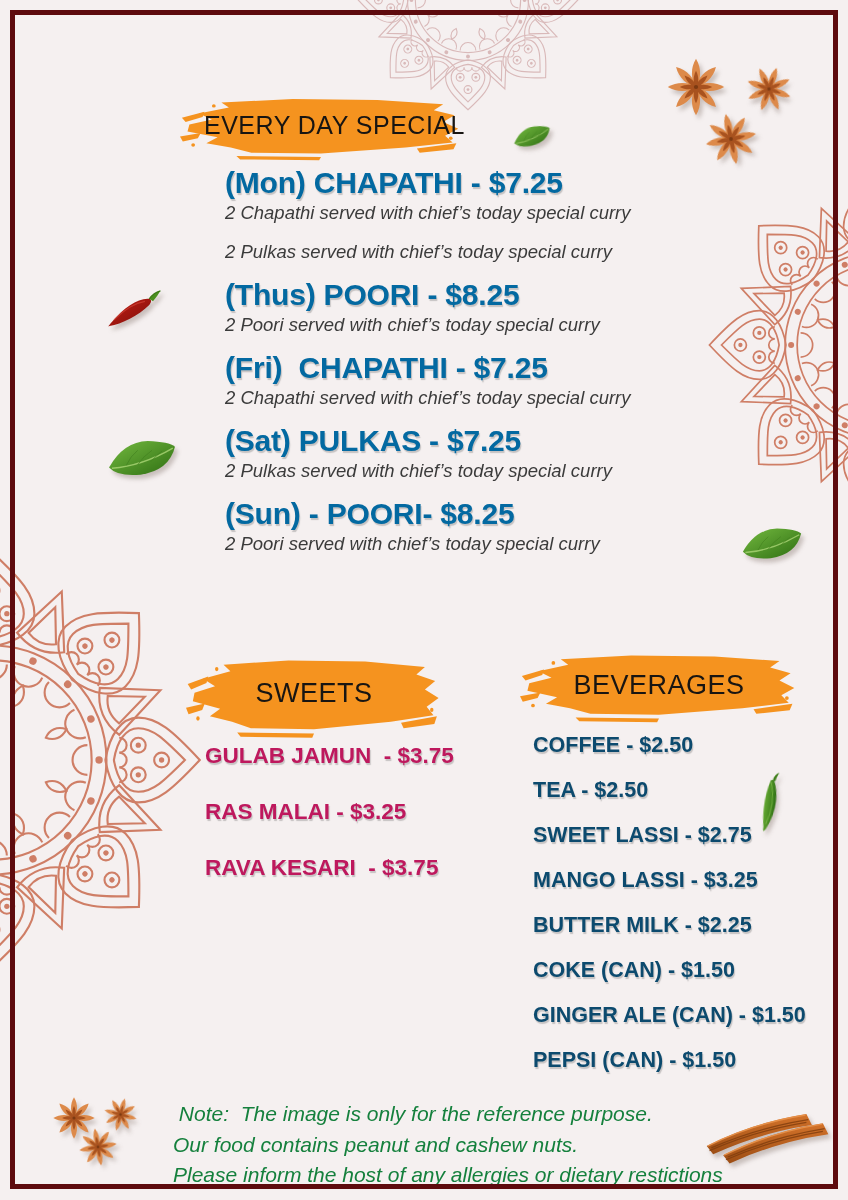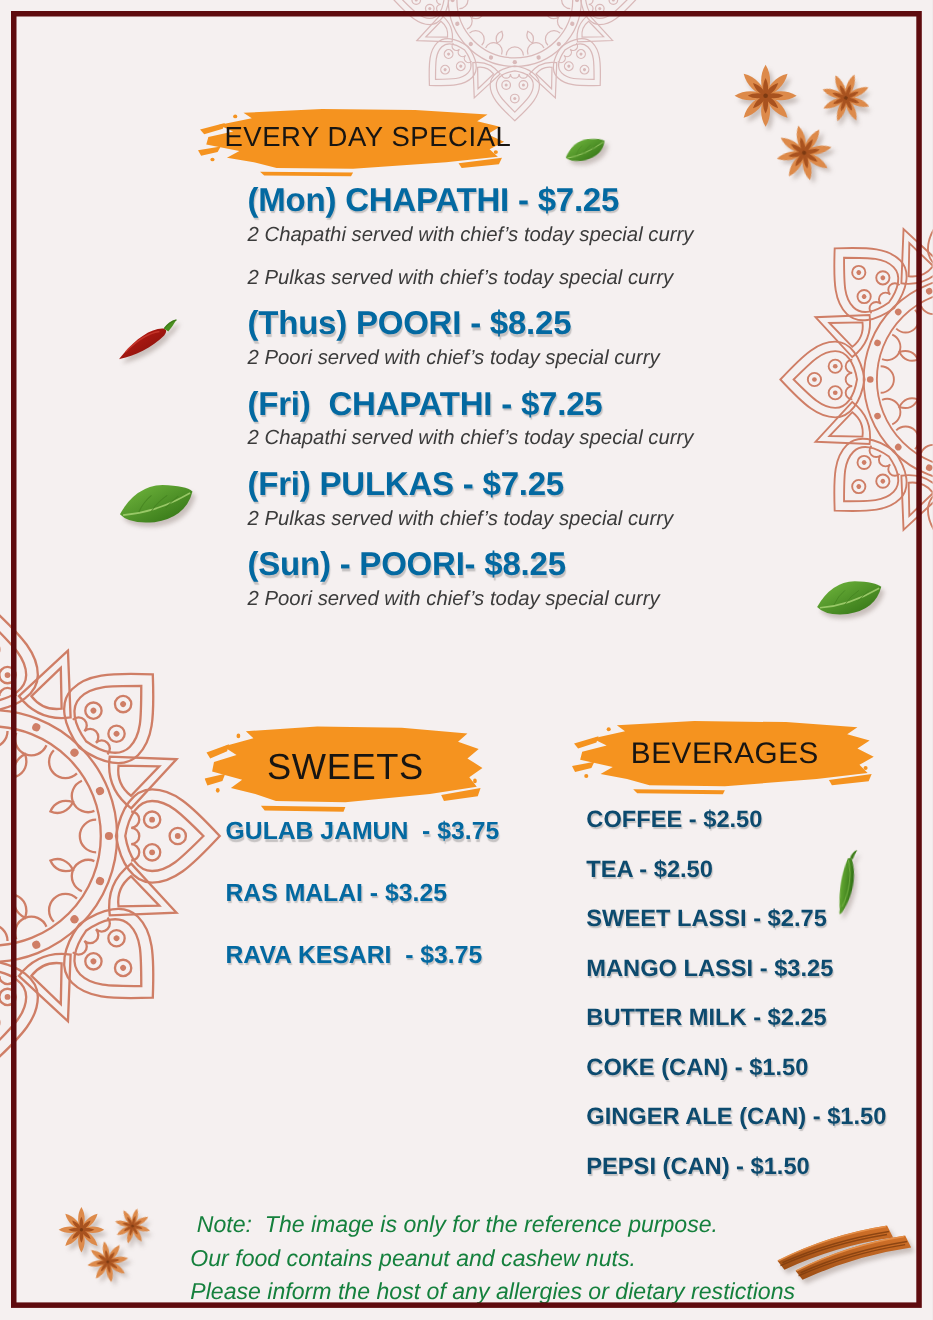--- a/index.html
+++ b/index.html
@@ -25,32 +25,32 @@
   .anise-5{left:103px;top:1097px;width:35px;height:35px;transform:rotate(15deg);}
   .anise-6{left:78px;top:1127px;width:40px;height:40px;transform:rotate(-10deg);}
   .cinnamon{left:704px;top:1104px;width:128px;height:64px;}
 
   .hdr{position:absolute;z-index:5;}
   .hdr .brush{position:absolute;left:0;top:0;width:100%;height:100%;color:#f5931f;}
   .hdr .t{position:absolute;color:#181512;white-space:pre;}
   .h-special{left:180px;top:94px;width:282px;height:68px;}
   .h-special .t{left:24px;top:17px;font-size:25px;letter-spacing:.5px;}
   .h-sweets{left:186px;top:654px;width:256px;height:86px;}
-  .h-sweets .t{width:100%;text-align:center;top:24px;font-size:33px;letter-spacing:.5px;}
+  .h-sweets .t{width:100%;text-align:center;top:24px;font-size:27px;letter-spacing:.5px;}
   .h-bev{left:520px;top:650px;width:278px;height:74px;}
   .h-bev .t{width:100%;text-align:center;top:20px;font-size:27px;letter-spacing:.5px;}
 
   .specials{position:absolute;left:225px;top:166px;z-index:5;}
   .sp-item{margin-bottom:14px;}
   .sp-name{font-size:30px;font-weight:bold;color:#0369a1;line-height:34px;white-space:pre;
            letter-spacing:-.2px;text-shadow:1px 2px 1px rgba(110,110,110,.35);}
   .sp-desc{font-size:18.5px;font-style:italic;color:#3b3b3b;line-height:25px;}
 
   .sweets-list{position:absolute;left:205px;top:744px;z-index:5;}
-  .sw-item{font-size:22.5px;font-weight:bold;color:#0369a1;line-height:24px;margin-bottom:32px;
+  .sw-item{font-size:22.5px;font-weight:bold;color:#be185d;line-height:24px;margin-bottom:32px;
            white-space:pre;text-shadow:1px 2px 1px rgba(110,110,110,.35);}
   .bev-list{position:absolute;left:533px;top:733px;z-index:5;}
   .bv-item{font-size:21.5px;font-weight:bold;color:#0c4a6e;line-height:24px;margin-bottom:21px;
            white-space:pre;text-shadow:1px 2px 1px rgba(110,110,110,.35);}
 
   .note{position:absolute;left:173px;top:1099px;z-index:5;}
   .note-line{font-size:21px;font-style:italic;color:#15803d;line-height:30.5px;white-space:pre;}
 </style>
 </head>
 <body>
@@ -255,21 +255,21 @@
     </div>
     <div class="sp-item">
       <div class="sp-name">(Thus) POORI - $8.25</div>
       <div class="sp-desc">2 Poori served with chief’s today special curry</div>
     </div>
     <div class="sp-item">
       <div class="sp-name">(Fri)  CHAPATHI - $7.25</div>
       <div class="sp-desc">2 Chapathi served with chief’s today special curry</div>
     </div>
     <div class="sp-item">
-      <div class="sp-name">(Fri) PULKAS - $7.25</div>
+      <div class="sp-name">(Sat) PULKAS - $7.25</div>
       <div class="sp-desc">2 Pulkas served with chief’s today special curry</div>
     </div>
     <div class="sp-item">
       <div class="sp-name">(Sun) - POORI- $8.25</div>
       <div class="sp-desc">2 Poori served with chief’s today special curry</div>
     </div>
   </div>
 
   <div class="hdr h-sweets">
     <svg class="brush" viewBox="0 0 300 80" preserveAspectRatio="none">

